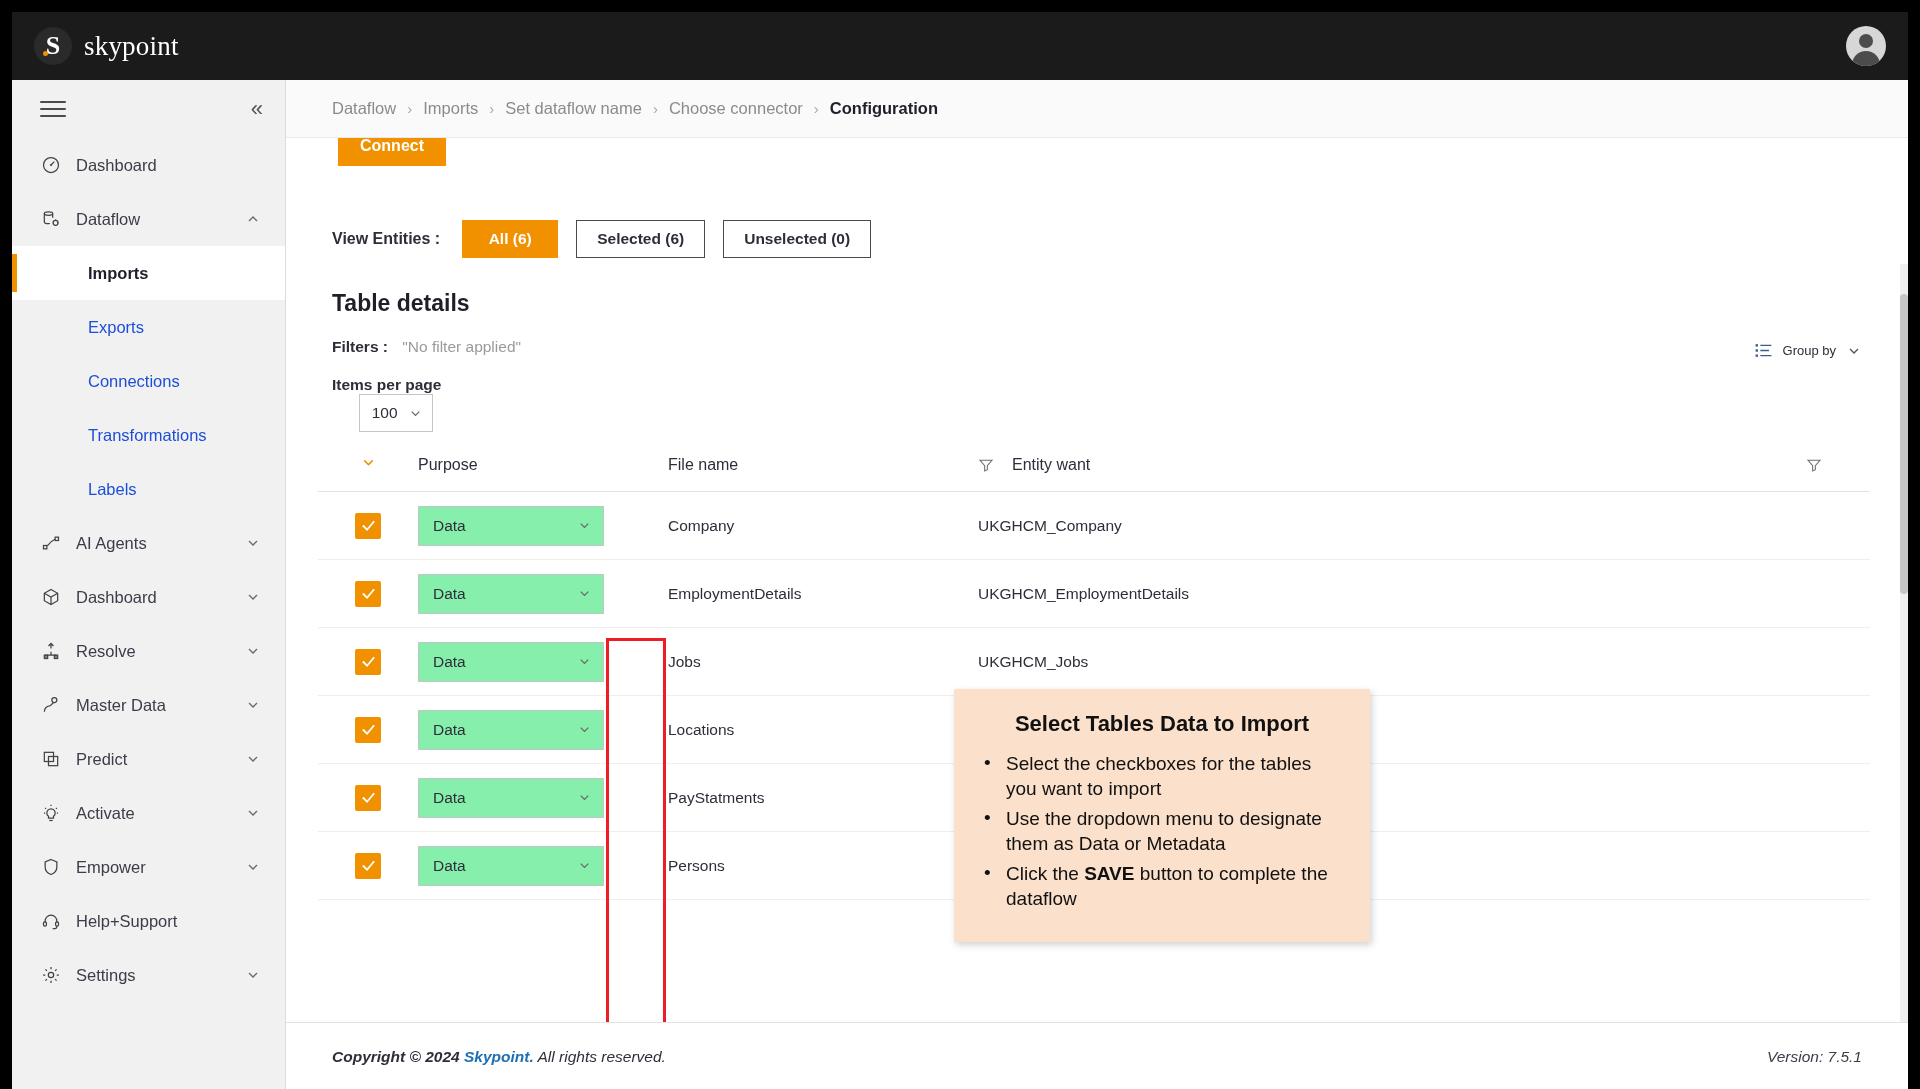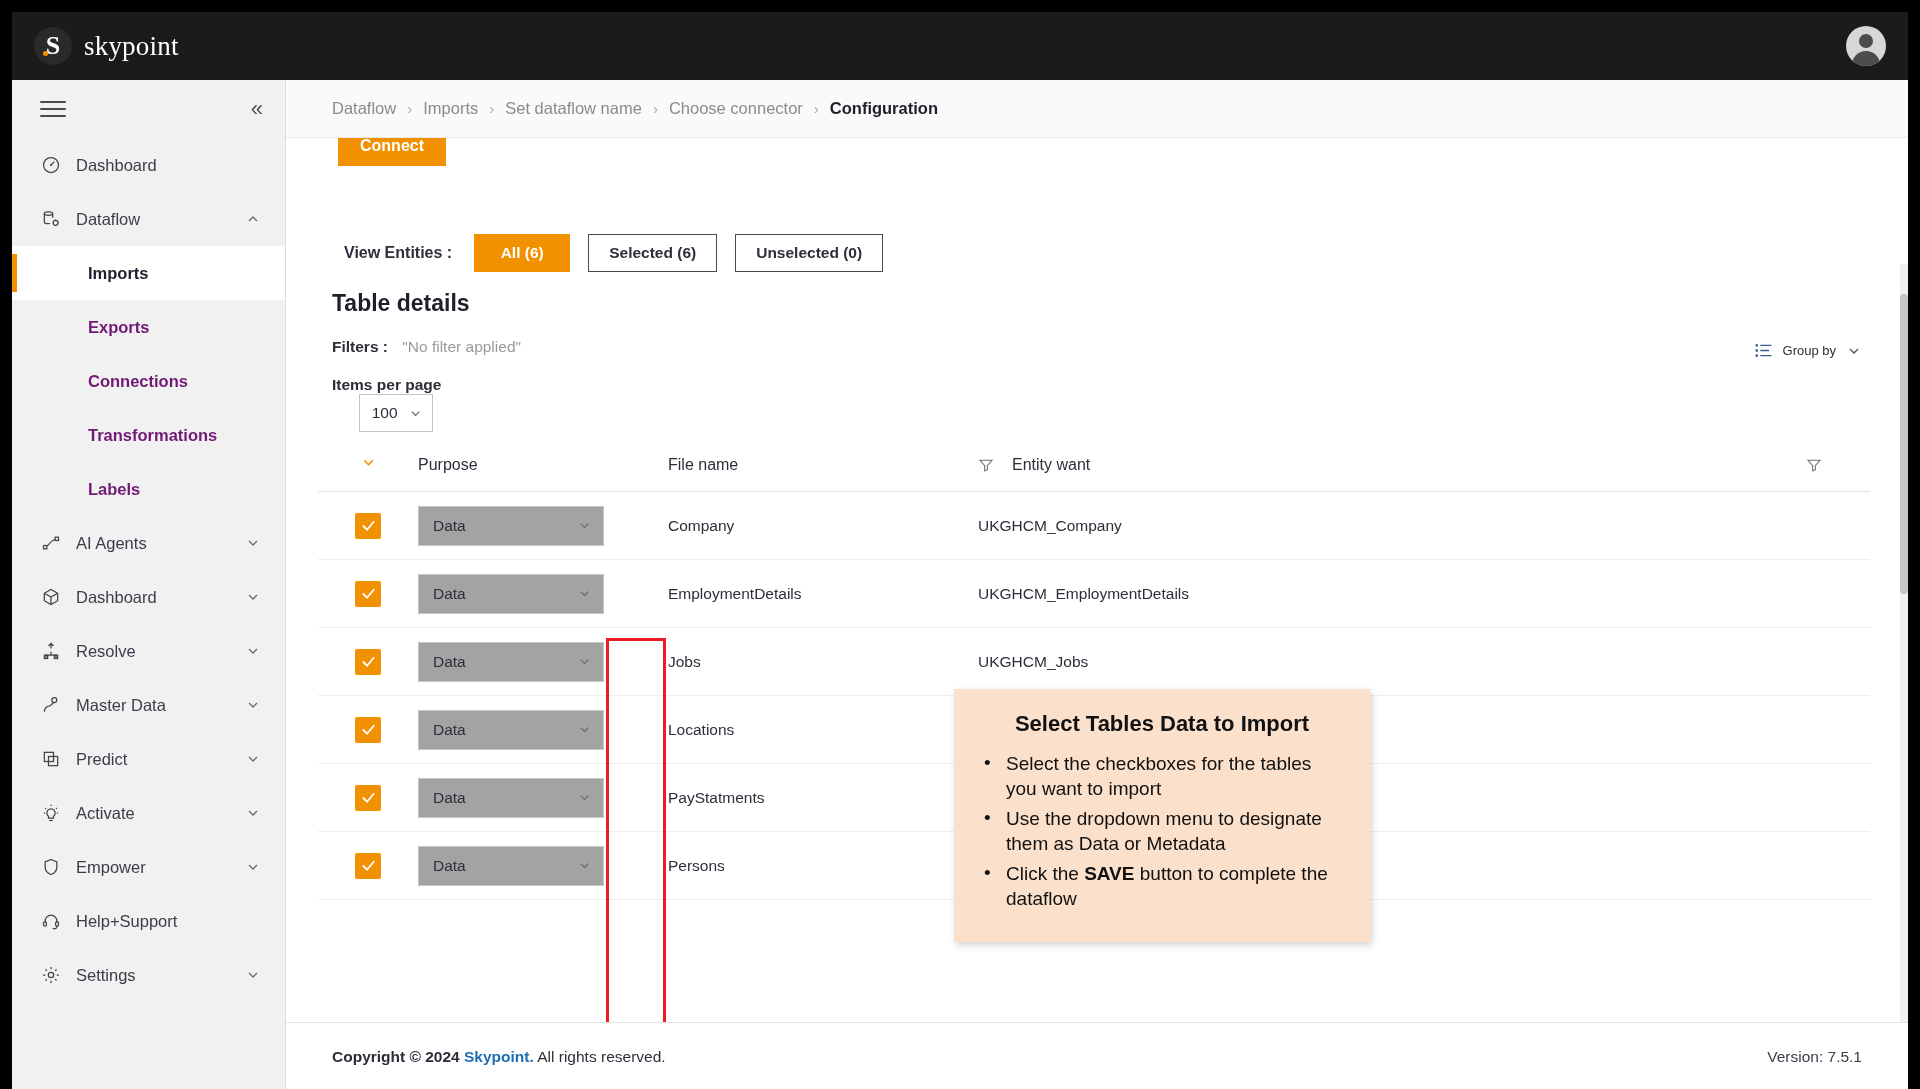--- a/index.html
+++ b/index.html
@@ -88,21 +88,21 @@
     flex: 0 0 22px;
   }
   .sb-item .ic svg { width: 20px; height: 20px; display: block; }
   .sb-item .chev {
     position: absolute; right: 24px; top: 50%; transform: translateY(-50%);
     color: #6b6b6b;
   }
   .sb-item .chev svg { width: 16px; height: 16px; display: block; }
   .sb-sub {
     padding-left: 76px; height: 54px; display: flex; align-items: center;
-    font-size: 16.5px; color: #701a75; cursor: pointer; position: relative; font-weight: bold;
+    font-size: 16.5px; color: #1d4ed8; cursor: pointer; position: relative;
   }
   .sb-sub.active {
     background: #ffffff; font-weight: 600; color: #1f1f2b;
   }
   .sb-sub.active::before {
     content: ""; position: absolute; left: 0; top: 8px;
     width: 5px; height: 38px; background: #f29100;
   }
 
   
@@ -128,22 +128,22 @@
   }
 
   .connect-btn {
     position: absolute; left: 52px; top: -12px;
     background: #f29100; color: #ffffff;
     font-size: 16px; font-weight: 700;
     padding: 11px 22px; border: none; cursor: pointer;
   }
 
   .entities-row {
-    position: absolute; left: 46px; top: 96px;
-    display: flex; align-items: center; margin-left: 12px;
+    position: absolute; left: 46px; top: 82px;
+    display: flex; align-items: center;
   }
   .entities-label { font-size: 16px; font-weight: 700; color: #2e2e3a; margin-right: 22px; }
   .pill {
     min-width: 96px; height: 38px; padding: 0 20px;
     display: inline-flex; align-items: center; justify-content: center;
     font-size: 15.5px; font-weight: 700;
     border: 1px solid #4a4a4a; background: #ffffff; color: #2e2e3a;
     margin-right: 18px; cursor: pointer;
   }
   .pill.active { background: #f29100; border-color: #f29100; color: #ffffff; }
@@ -203,21 +203,21 @@
     border-bottom: 1px solid #eeeeee;
     font-size: 15.5px; color: #2e2e3a;
   }
   .cbox {
     width: 26px; height: 26px; background: #f29100;
     display: flex; align-items: center; justify-content: center;
     cursor: pointer; border-radius: 2px;
   }
   .cbox svg { width: 17px; height: 17px; color: #ffffff; }
   .purpose-select {
-    width: 186px; height: 40px; border: 1px solid #c5c5c5; background: #a3a3a3;
+    width: 186px; height: 40px; border: 1px solid #c5c5c5; background: #86efac;
     display: flex; align-items: center; justify-content: space-between;
     padding: 0 11px 0 14px; font-size: 15.5px; color: #2e2e3a; cursor: pointer;
   }
   .purpose-select svg { width: 15px; height: 15px; color: #666; }
 
   .red-box {
     position: absolute; left: 320px; top: 500px;
     width: 60px; height: 404px;
     border: 3px solid #ee1c25; pointer-events: none;
   }
@@ -242,21 +242,21 @@
     content: "\2022"; position: absolute; left: 4px; top: -1px; font-size: 19px;
   }
   .callout li b { font-weight: 700; }
 
   
   .pagefooter {
     position: absolute; left: 274px; bottom: 0;
     width: 1622px; height: 68px;
     background: #ffffff; border-top: 1px solid #e2e2e2;
     display: flex; align-items: center; justify-content: space-between;
-    padding: 0 46px; font-size: 15.5px; color: #2e2e3a;
+    padding: 0 46px; font-size: 15.5px; color: #2e2e3a; font-style: italic;
   }
   .pagefooter b { font-weight: 700; }
   .pagefooter .lnk { color: #1f6fb5; font-weight: 700; }
   .pagefooter .ver { color: #3c3c4a; }
 
   .vscroll {
     position: absolute; right: 0; top: 126px;
     width: 8px; height: 830px; background: #f0f0f0;
   }
   .vscroll i {

